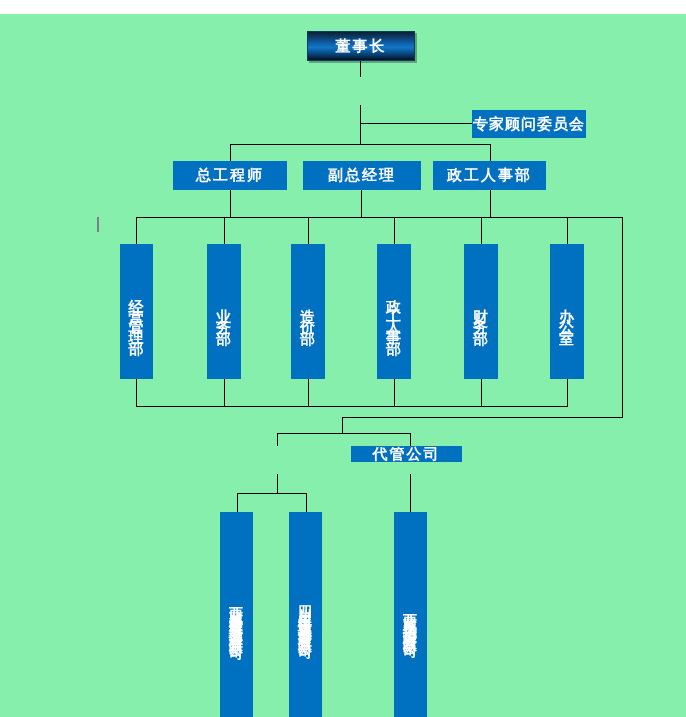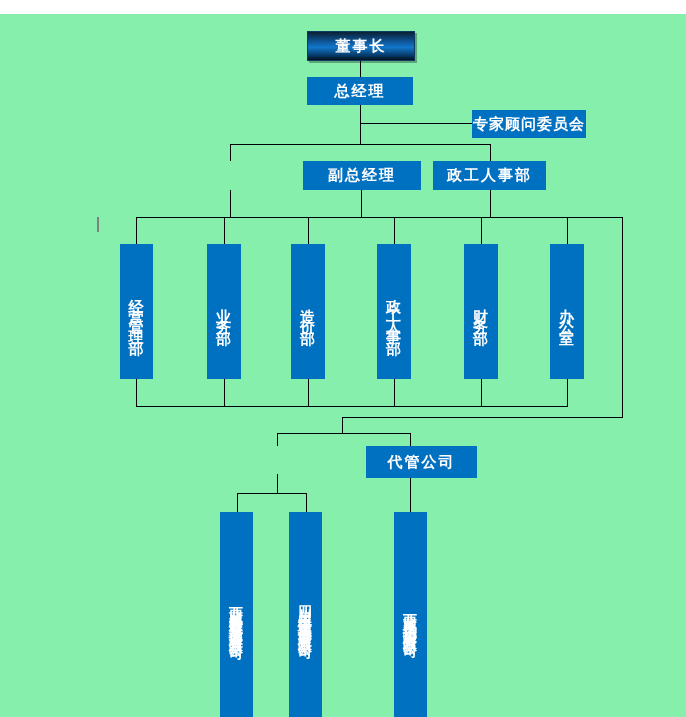--- a/index.html
+++ b/index.html
@@ -73,28 +73,28 @@
   <i class="ln h" style="left:237px;top:479px;width:70px"></i>
   <i class="ln v" style="left:237px;top:479px;height:19px"></i>
   <i class="ln v" style="left:306px;top:479px;height:19px"></i>
   <i class="ln v" style="left:410px;top:460px;height:38px"></i>
   <i class="tick" style="left:97px;top:203px;height:15px"></i>
 
   <div class="box chairman" style="left:307px;top:17px;width:106px;height:28px">
     <span>董事长</span>
   </div>
 
-  <div class="box" style="left:307px;top:63px;width:106px;height:28px">
-    <span>总经理</span>
-  </div>
 
   <div class="box" style="left:472px;top:96px;width:114px;height:28px;letter-spacing:1px">
     <span>专家顾问委员会</span>
   </div>
 
+  <div class="box" style="left:173px;top:147px;width:114px;height:29px">
+    <span>总工程师</span>
+  </div>
 
   <div class="box" style="left:303px;top:147px;width:118px;height:29px">
     <span>副总经理</span>
   </div>
 
   <div class="box" style="left:433px;top:147px;width:113px;height:29px">
     <span>政工人事部</span>
   </div>
 
   <div class="vbox dept" style="left:120px;top:230px;width:33px;height:135px">
@@ -109,21 +109,21 @@
   <div class="vbox dept" style="left:377px;top:230px;width:34px;height:135px">
     <span class="vt">政工人事部</span>
   </div>
   <div class="vbox dept" style="left:464px;top:230px;width:34px;height:135px">
     <span class="vt">财务部</span>
   </div>
   <div class="vbox dept" style="left:550px;top:230px;width:34px;height:135px">
     <span class="vt">办公室</span>
   </div>
 
-  <div class="box" style="left:366px;top:432px;width:111px;height:32px">
+  <div class="box" style="left:351px;top:432px;width:111px;height:16px">
     <span>代管公司</span>
   </div>
 
   <div class="vbox comp" style="left:220px;top:498px;width:33px;height:210px">
     <span class="vt">西藏鉴科工程建设监理有限公司</span>
   </div>
   <div class="vbox comp" style="left:289px;top:498px;width:33px;height:208px">
     <span class="vt">四川星田建设项目管理有限公司</span>
   </div>
   <div class="vbox comp" style="left:394px;top:498px;width:33px;height:214px">

